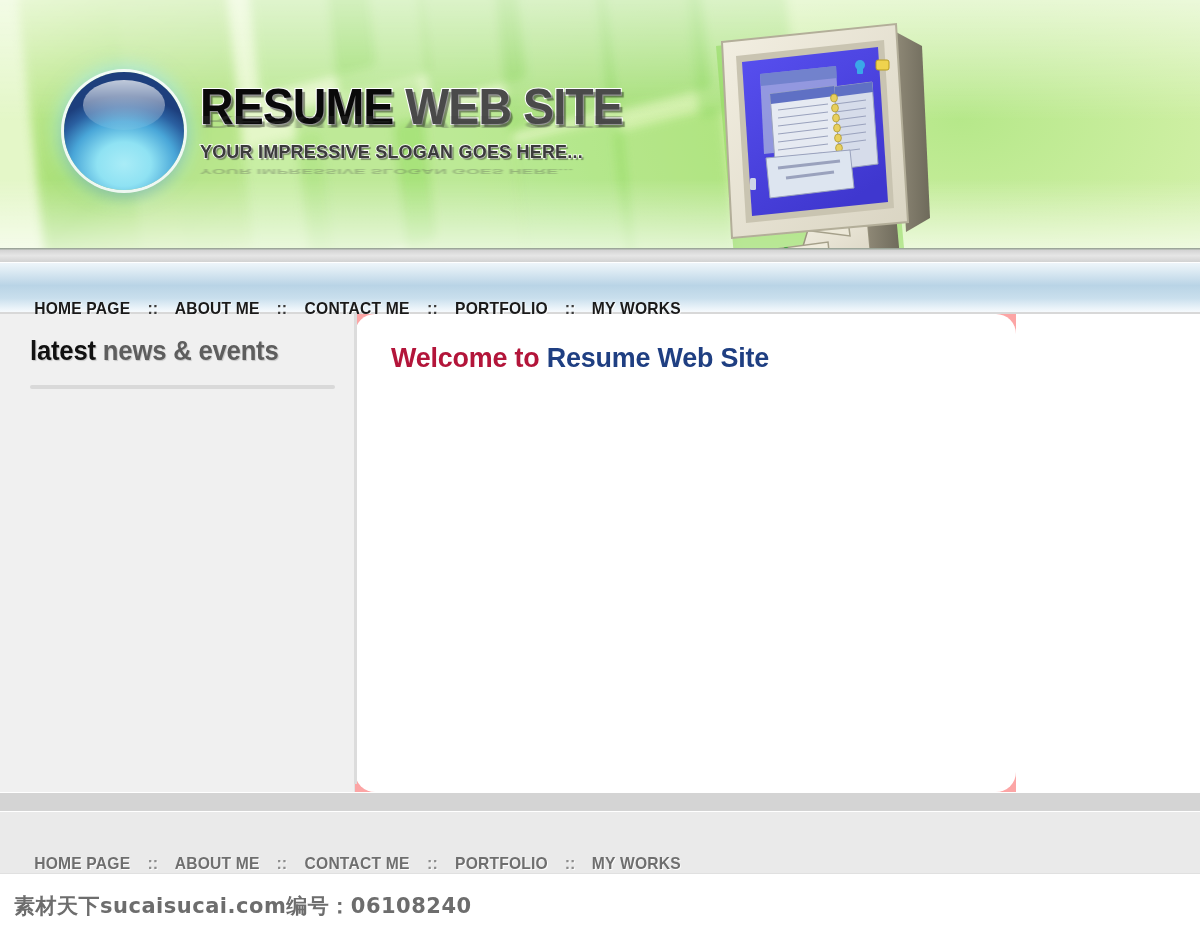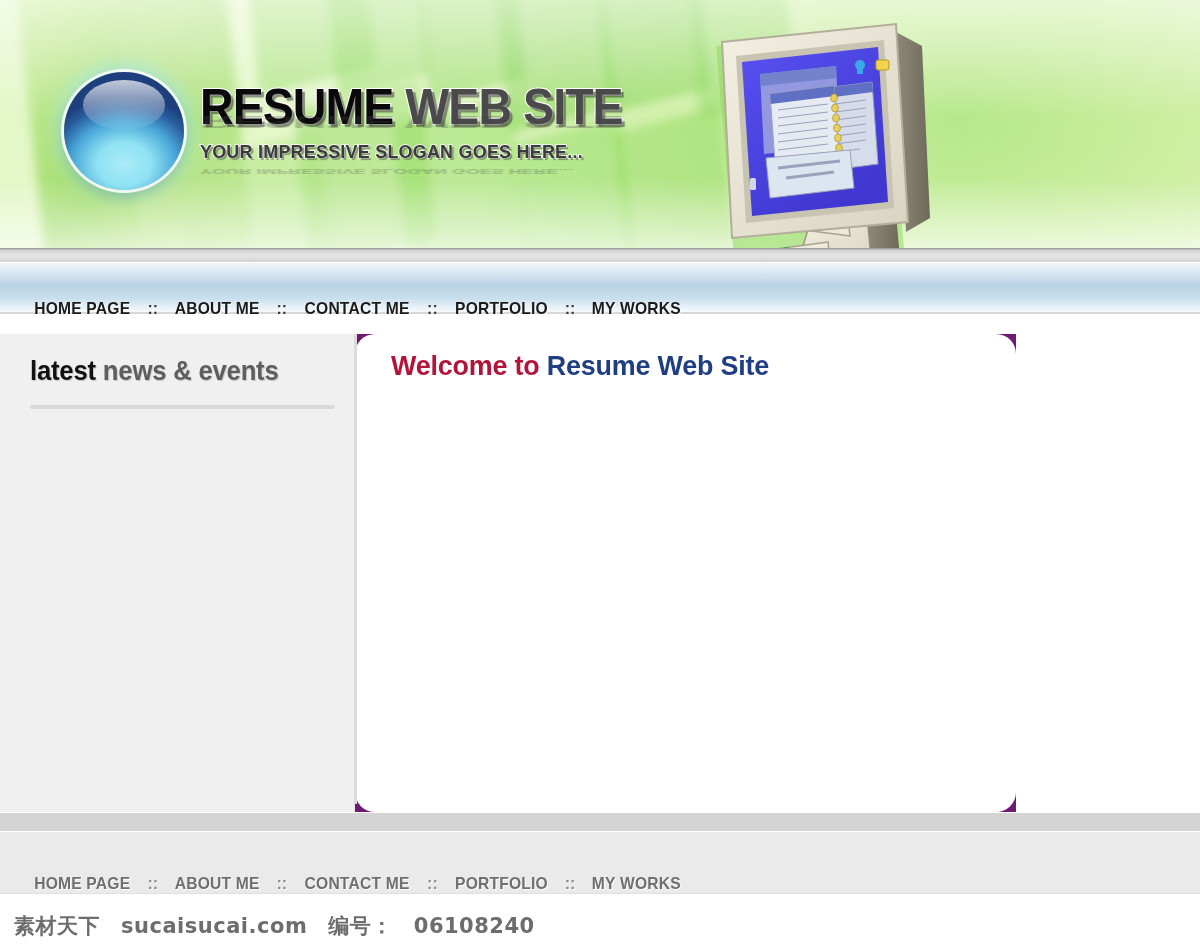--- a/index.html
+++ b/index.html
@@ -158,23 +158,22 @@
     font-size: 16px; font-weight:700; color: #3b3b3b;
     padding: 0 13px;
     text-shadow: 1px 1px 0 rgba(255,255,255,.8);
   }
 
   
   .body-wrap {
     position: relative;
     width: 1016px;
     height: 478px;
-    background: #701a75;
+    background: #fca5a5;
     display: flex;
-    margin-top: 20px;
   }
   .sidebar {
     width: 355px;
     background: #f0f0f0;
     border-right: 1px solid #e2e2e2;
     position: relative;
     padding: 22px 20px 0 30px;
   }
   .sidebar::after {
     content:"";
@@ -194,21 +193,21 @@
   .side-heading .h-gray { color: #5e5e5e; text-shadow: 1px 1px 1px rgba(0,0,0,.18); }
   .side-rule {
     margin-top: 18px;
     height: 4px; width: 305px;
     background: #d9d9d9;
     border-radius: 2px;
   }
   .content {
     flex: 1;
     background: #ffffff;
-    padding: 16px 0 0 36px;
+    padding: 28px 0 0 36px;
     border-radius: 20px;
   }
   .welcome {
     font-family: "Liberation Sans Narrow","Liberation Sans", sans-serif;
     font-size: 28px; font-weight: 700;
     margin: 0;
     letter-spacing: -.2px;
     transform: scaleX(.96);
     transform-origin: left center;
     white-space: nowrap;
@@ -230,21 +229,21 @@
     border-bottom: 1px solid #e0e0e0;
   }
   .footer-nav .nav-link { color: #6f6f6f; text-shadow: 1px 1px 0 rgba(255,255,255,.9); }
   .footer-nav .nav-sep  { color: #8d8d8d; }
 
   .watermark {
     width:1200px; height: 64px;
     background: #ffffff;
     display:flex; align-items:center;
     padding-left: 14px;
-    gap: 21px;
+    gap: 0;
   }
   .wm-text {
     font-family: "DejaVu Sans", sans-serif;
     font-size: 21px; font-weight: 700;
     color: #6d6d6d;
     letter-spacing: .5px;
     white-space: nowrap;
   }
 </style>
 </head>

